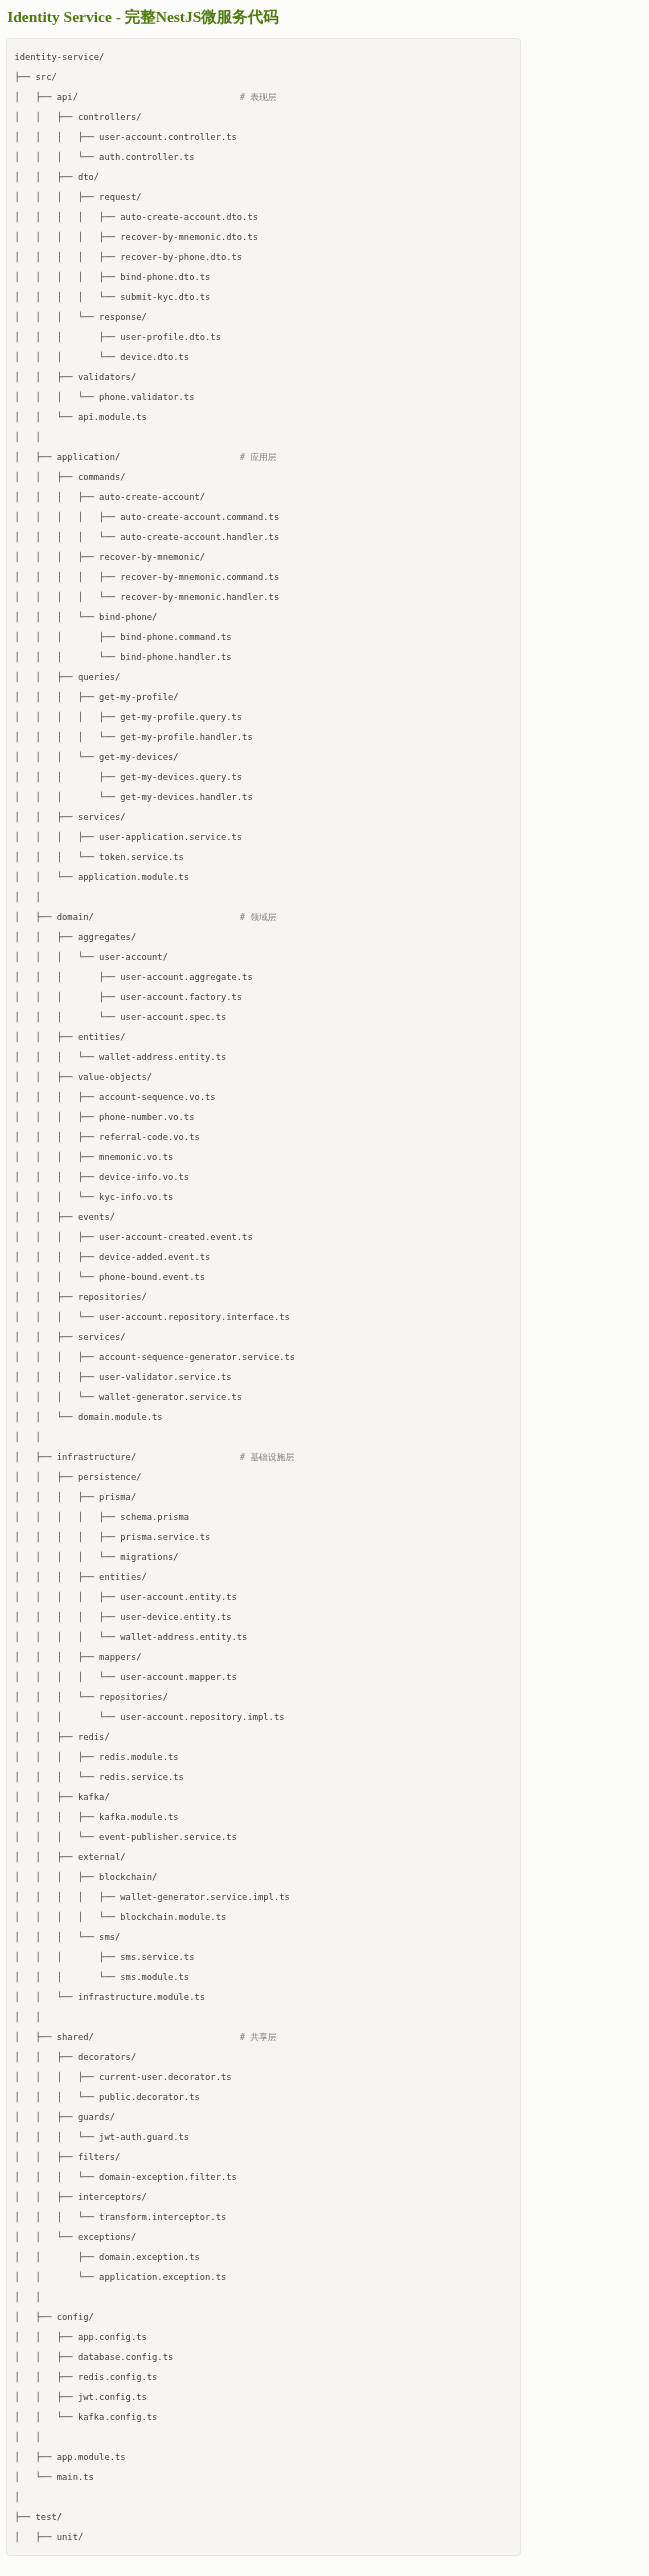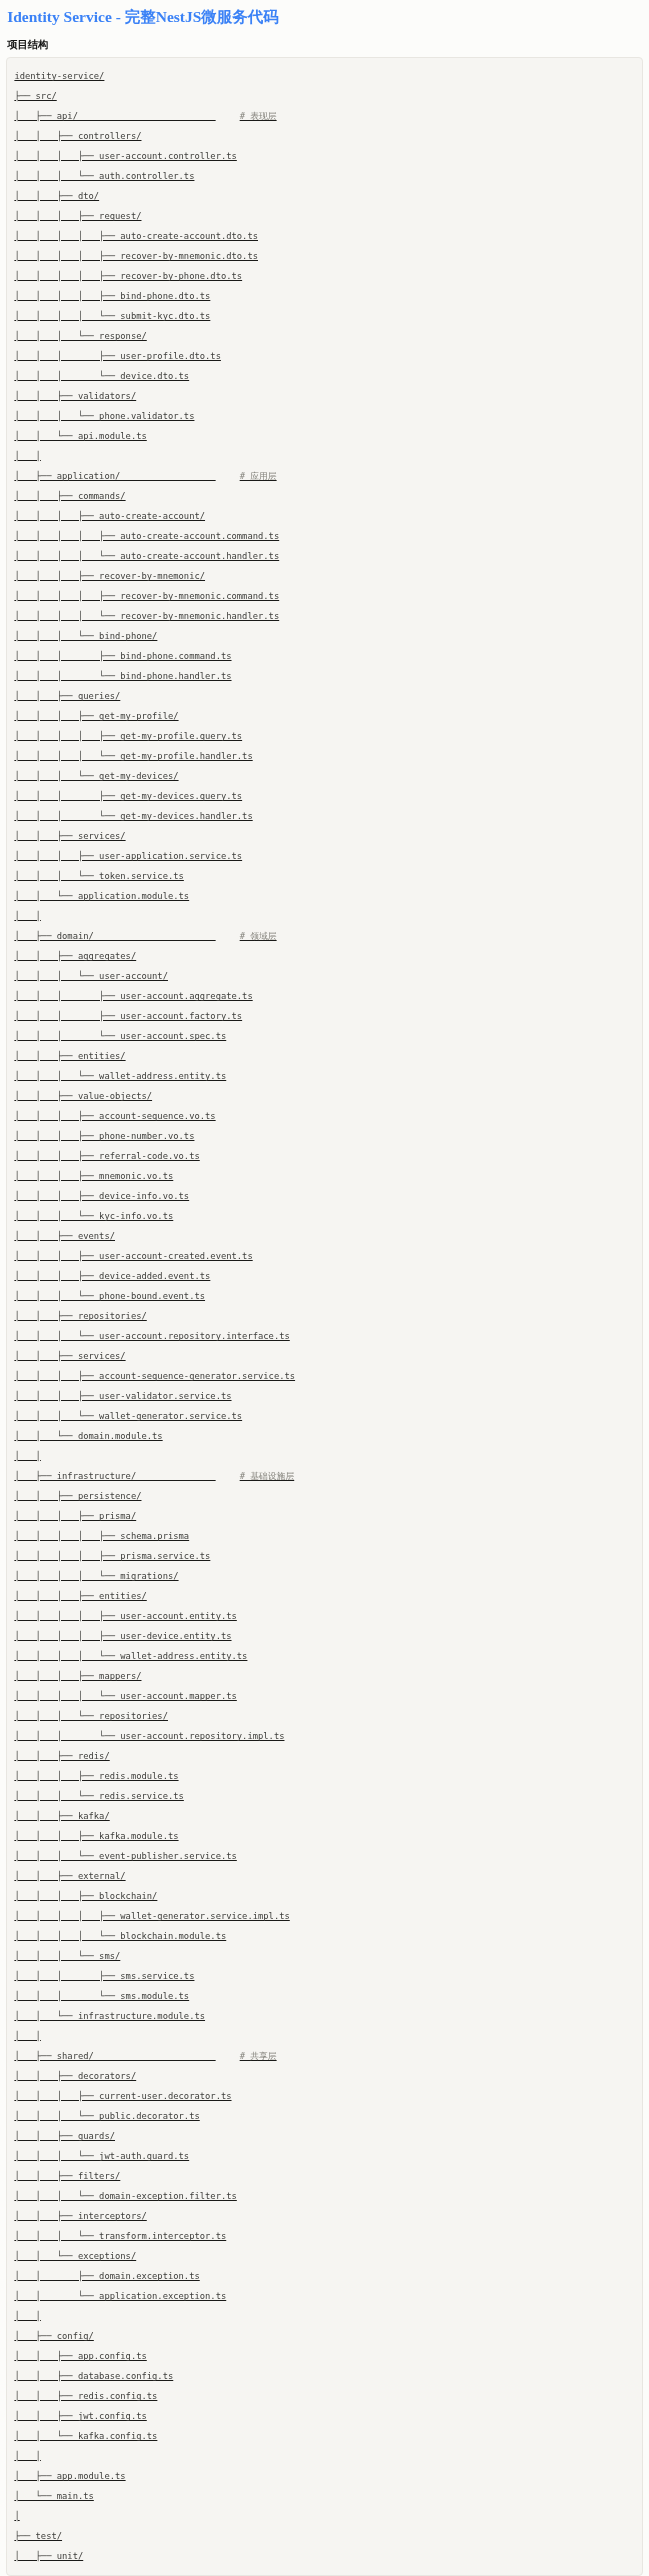--- a/index.html
+++ b/index.html
@@ -12,38 +12,37 @@
     color: #1a1a18;
   }
   .page {
     padding: 5.2px 6.2px 20.6px 6.2px;
   }
   h1.doc-title {
     font-family: "Liberation Serif", "DejaVu Serif", serif;
     font-size: 15.5px;
     line-height: 1.3;
     font-weight: 700;
-    color: #3b82f6;
+    color: #4d7c0f;
     margin: 2.1px 0 10.3px 1px;
   }
   h2.doc-section {
     font-family: "Liberation Serif", "DejaVu Serif", serif;
     font-size: 10.3px;
     line-height: 1.3;
     font-weight: 700;
     color: #141413;
     margin: 0 0 6.2px 1px;
   }
   .code-block {
     background: #F6F5F2;
     border: 0.5px solid #E8E6E1;
     border-radius: 4.1px;
     padding: 8.2px 7.2px;
-    width: 637px;
-    text-decoration: underline;
+    width: 515px;
   }
   pre.file-tree {
     margin: 0;
     font-family: "DejaVu Sans Mono", "Liberation Mono", monospace;
     font-size: 8.8px;
     line-height: 20px;
     color: #3D3D3A;
   }
   pre.file-tree .line {
     white-space: pre;
@@ -52,18 +51,17 @@
   pre.file-tree .comment {
     color: #83827B;
     margin-left: 24px;
   }
 </style>
 </head>
 <body>
 
 <div class="page">
   <h1 class="doc-title">Identity Service - 完整NestJS微服务代码</h1>
-  <h2 class="doc-section">项目结构</h2>
   <div class="code-block">
     <pre class="file-tree"><div class="line"><span>identity-service/</span></div><div class="line"><span>├── src/</span></div><div class="line"><span>│   ├── api/                          </span><span class="comment"># 表现层</span></div><div class="line"><span>│   │   ├── controllers/</span></div><div class="line"><span>│   │   │   ├── user-account.controller.ts</span></div><div class="line"><span>│   │   │   └── auth.controller.ts</span></div><div class="line"><span>│   │   ├── dto/</span></div><div class="line"><span>│   │   │   ├── request/</span></div><div class="line"><span>│   │   │   │   ├── auto-create-account.dto.ts</span></div><div class="line"><span>│   │   │   │   ├── recover-by-mnemonic.dto.ts</span></div><div class="line"><span>│   │   │   │   ├── recover-by-phone.dto.ts</span></div><div class="line"><span>│   │   │   │   ├── bind-phone.dto.ts</span></div><div class="line"><span>│   │   │   │   └── submit-kyc.dto.ts</span></div><div class="line"><span>│   │   │   └── response/</span></div><div class="line"><span>│   │   │       ├── user-profile.dto.ts</span></div><div class="line"><span>│   │   │       └── device.dto.ts</span></div><div class="line"><span>│   │   ├── validators/</span></div><div class="line"><span>│   │   │   └── phone.validator.ts</span></div><div class="line"><span>│   │   └── api.module.ts</span></div><div class="line"><span>│   │</span></div><div class="line"><span>│   ├── application/                  </span><span class="comment"># 应用层</span></div><div class="line"><span>│   │   ├── commands/</span></div><div class="line"><span>│   │   │   ├── auto-create-account/</span></div><div class="line"><span>│   │   │   │   ├── auto-create-account.command.ts</span></div><div class="line"><span>│   │   │   │   └── auto-create-account.handler.ts</span></div><div class="line"><span>│   │   │   ├── recover-by-mnemonic/</span></div><div class="line"><span>│   │   │   │   ├── recover-by-mnemonic.command.ts</span></div><div class="line"><span>│   │   │   │   └── recover-by-mnemonic.handler.ts</span></div><div class="line"><span>│   │   │   └── bind-phone/</span></div><div class="line"><span>│   │   │       ├── bind-phone.command.ts</span></div><div class="line"><span>│   │   │       └── bind-phone.handler.ts</span></div><div class="line"><span>│   │   ├── queries/</span></div><div class="line"><span>│   │   │   ├── get-my-profile/</span></div><div class="line"><span>│   │   │   │   ├── get-my-profile.query.ts</span></div><div class="line"><span>│   │   │   │   └── get-my-profile.handler.ts</span></div><div class="line"><span>│   │   │   └── get-my-devices/</span></div><div class="line"><span>│   │   │       ├── get-my-devices.query.ts</span></div><div class="line"><span>│   │   │       └── get-my-devices.handler.ts</span></div><div class="line"><span>│   │   ├── services/</span></div><div class="line"><span>│   │   │   ├── user-application.service.ts</span></div><div class="line"><span>│   │   │   └── token.service.ts</span></div><div class="line"><span>│   │   └── application.module.ts</span></div><div class="line"><span>│   │</span></div><div class="line"><span>│   ├── domain/                       </span><span class="comment"># 领域层</span></div><div class="line"><span>│   │   ├── aggregates/</span></div><div class="line"><span>│   │   │   └── user-account/</span></div><div class="line"><span>│   │   │       ├── user-account.aggregate.ts</span></div><div class="line"><span>│   │   │       ├── user-account.factory.ts</span></div><div class="line"><span>│   │   │       └── user-account.spec.ts</span></div><div class="line"><span>│   │   ├── entities/</span></div><div class="line"><span>│   │   │   └── wallet-address.entity.ts</span></div><div class="line"><span>│   │   ├── value-objects/</span></div><div class="line"><span>│   │   │   ├── account-sequence.vo.ts</span></div><div class="line"><span>│   │   │   ├── phone-number.vo.ts</span></div><div class="line"><span>│   │   │   ├── referral-code.vo.ts</span></div><div class="line"><span>│   │   │   ├── mnemonic.vo.ts</span></div><div class="line"><span>│   │   │   ├── device-info.vo.ts</span></div><div class="line"><span>│   │   │   └── kyc-info.vo.ts</span></div><div class="line"><span>│   │   ├── events/</span></div><div class="line"><span>│   │   │   ├── user-account-created.event.ts</span></div><div class="line"><span>│   │   │   ├── device-added.event.ts</span></div><div class="line"><span>│   │   │   └── phone-bound.event.ts</span></div><div class="line"><span>│   │   ├── repositories/</span></div><div class="line"><span>│   │   │   └── user-account.repository.interface.ts</span></div><div class="line"><span>│   │   ├── services/</span></div><div class="line"><span>│   │   │   ├── account-sequence-generator.service.ts</span></div><div class="line"><span>│   │   │   ├── user-validator.service.ts</span></div><div class="line"><span>│   │   │   └── wallet-generator.service.ts</span></div><div class="line"><span>│   │   └── domain.module.ts</span></div><div class="line"><span>│   │</span></div><div class="line"><span>│   ├── infrastructure/               </span><span class="comment"># 基础设施层</span></div><div class="line"><span>│   │   ├── persistence/</span></div><div class="line"><span>│   │   │   ├── prisma/</span></div><div class="line"><span>│   │   │   │   ├── schema.prisma</span></div><div class="line"><span>│   │   │   │   ├── prisma.service.ts</span></div><div class="line"><span>│   │   │   │   └── migrations/</span></div><div class="line"><span>│   │   │   ├── entities/</span></div><div class="line"><span>│   │   │   │   ├── user-account.entity.ts</span></div><div class="line"><span>│   │   │   │   ├── user-device.entity.ts</span></div><div class="line"><span>│   │   │   │   └── wallet-address.entity.ts</span></div><div class="line"><span>│   │   │   ├── mappers/</span></div><div class="line"><span>│   │   │   │   └── user-account.mapper.ts</span></div><div class="line"><span>│   │   │   └── repositories/</span></div><div class="line"><span>│   │   │       └── user-account.repository.impl.ts</span></div><div class="line"><span>│   │   ├── redis/</span></div><div class="line"><span>│   │   │   ├── redis.module.ts</span></div><div class="line"><span>│   │   │   └── redis.service.ts</span></div><div class="line"><span>│   │   ├── kafka/</span></div><div class="line"><span>│   │   │   ├── kafka.module.ts</span></div><div class="line"><span>│   │   │   └── event-publisher.service.ts</span></div><div class="line"><span>│   │   ├── external/</span></div><div class="line"><span>│   │   │   ├── blockchain/</span></div><div class="line"><span>│   │   │   │   ├── wallet-generator.service.impl.ts</span></div><div class="line"><span>│   │   │   │   └── blockchain.module.ts</span></div><div class="line"><span>│   │   │   └── sms/</span></div><div class="line"><span>│   │   │       ├── sms.service.ts</span></div><div class="line"><span>│   │   │       └── sms.module.ts</span></div><div class="line"><span>│   │   └── infrastructure.module.ts</span></div><div class="line"><span>│   │</span></div><div class="line"><span>│   ├── shared/                       </span><span class="comment"># 共享层</span></div><div class="line"><span>│   │   ├── decorators/</span></div><div class="line"><span>│   │   │   ├── current-user.decorator.ts</span></div><div class="line"><span>│   │   │   └── public.decorator.ts</span></div><div class="line"><span>│   │   ├── guards/</span></div><div class="line"><span>│   │   │   └── jwt-auth.guard.ts</span></div><div class="line"><span>│   │   ├── filters/</span></div><div class="line"><span>│   │   │   └── domain-exception.filter.ts</span></div><div class="line"><span>│   │   ├── interceptors/</span></div><div class="line"><span>│   │   │   └── transform.interceptor.ts</span></div><div class="line"><span>│   │   └── exceptions/</span></div><div class="line"><span>│   │       ├── domain.exception.ts</span></div><div class="line"><span>│   │       └── application.exception.ts</span></div><div class="line"><span>│   │</span></div><div class="line"><span>│   ├── config/</span></div><div class="line"><span>│   │   ├── app.config.ts</span></div><div class="line"><span>│   │   ├── database.config.ts</span></div><div class="line"><span>│   │   ├── redis.config.ts</span></div><div class="line"><span>│   │   ├── jwt.config.ts</span></div><div class="line"><span>│   │   └── kafka.config.ts</span></div><div class="line"><span>│   │</span></div><div class="line"><span>│   ├── app.module.ts</span></div><div class="line"><span>│   └── main.ts</span></div><div class="line"><span>│</span></div><div class="line"><span>├── test/</span></div><div class="line"><span>│   ├── unit/</span></div></pre>
   </div>
 </div>
 
 
 </body></html>

